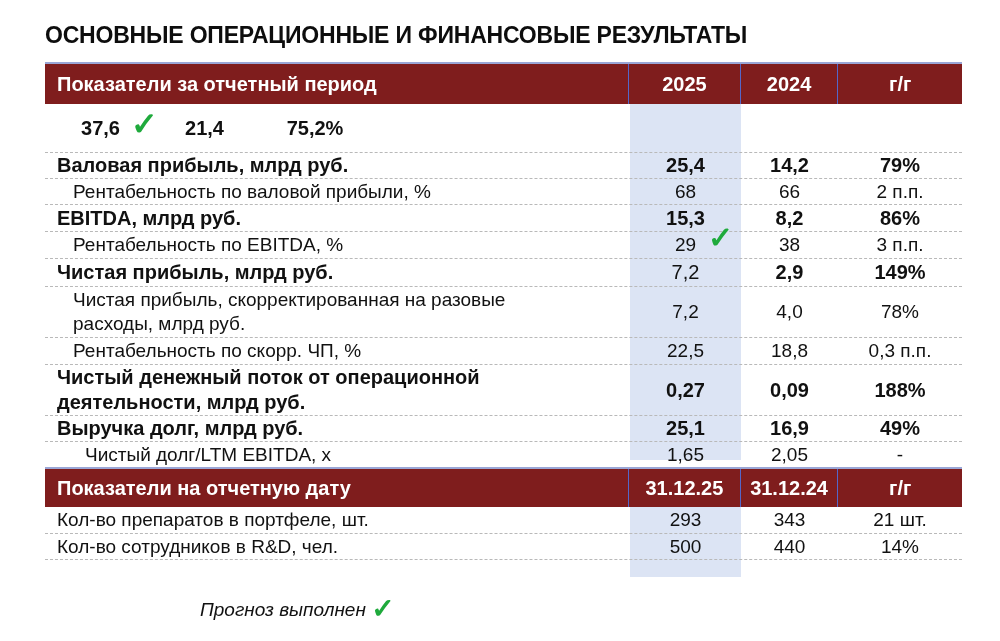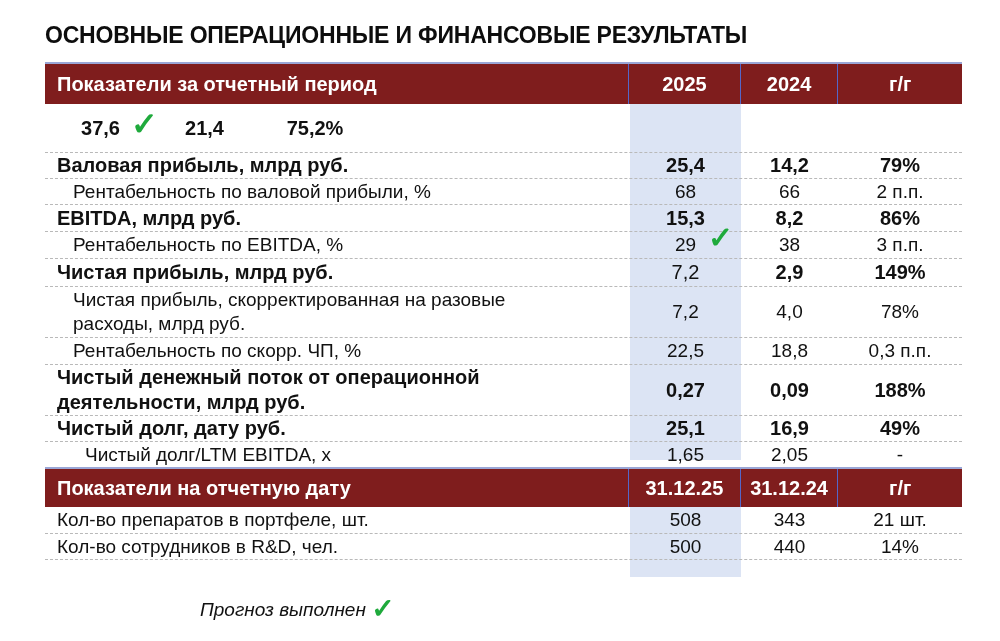--- a/index.html
+++ b/index.html
@@ -102,21 +102,21 @@
     <div class="c0" style="line-height:25px;">
       <div>Чистый денежный поток от операционной</div>
       <div>деятельности, млрд руб.</div>
     </div>
     <div class="c1">0,27</div>
     <div class="c2">0,09</div>
     <div class="c3">188%</div>
   </div>
 
   <div class="row b" style="height:25px;font-size:20px;">
-    <div class="c0">Чистый долг, дату руб.</div>
+    <div class="c0">Выручка долг, млрд руб.</div>
     <div class="c1">25,1</div>
     <div class="c2">16,9</div>
     <div class="c3">49%</div>
   </div>
 
   <div class="row fs nob" style="height:25px;">
     <div class="c0 ind2">Чистый долг/LTM EBITDA, x</div>
     <div class="c1">1,65</div>
     <div class="c2">2,05</div>
     <div class="c3">-</div>
@@ -124,21 +124,21 @@
 
   <div class="row hdr" style="height:38px;">
     <div class="c0">Показатели на отчетную дату</div>
     <div class="c1" style="line-height:38px;">31.12.25</div>
     <div class="c2" style="line-height:38px;">31.12.24</div>
     <div class="c3" style="line-height:38px;">г/г</div>
   </div>
 
   <div class="row fs" style="height:26px;">
     <div class="c0">Кол-во препаратов в портфеле, шт.</div>
-    <div class="c1">508</div>
+    <div class="c1">293</div>
     <div class="c2">343</div>
     <div class="c3">21 шт.</div>
   </div>
   <div class="row fs" style="height:25px;">
     <div class="c0">Кол-во сотрудников в R&amp;D, чел.</div>
     <div class="c1">500</div>
     <div class="c2">440</div>
     <div class="c3">14%</div>
   </div>
 </div>

